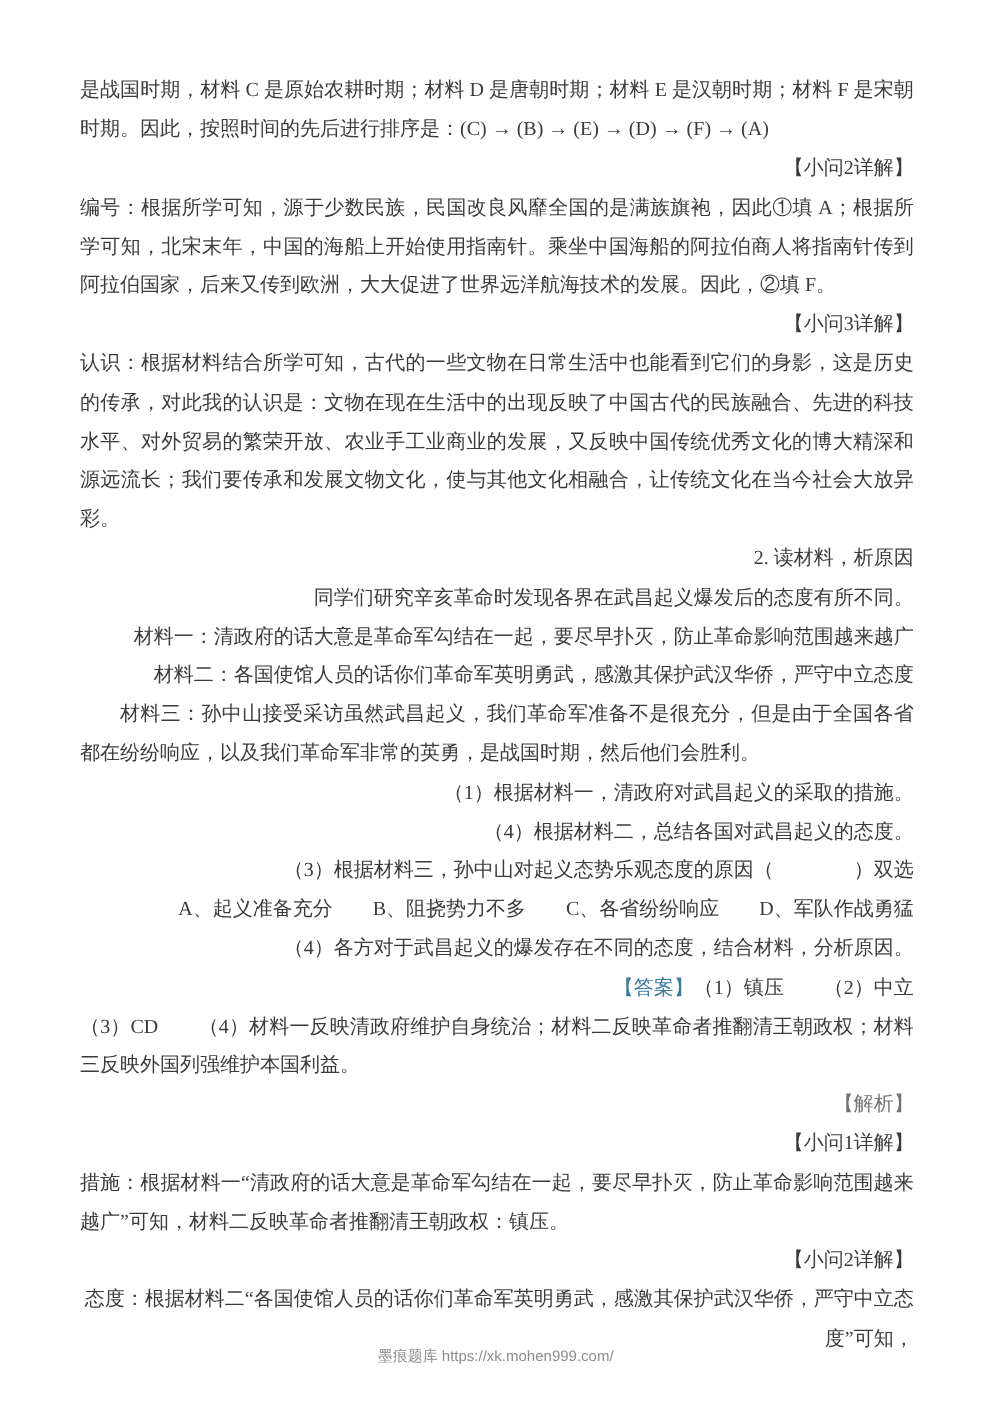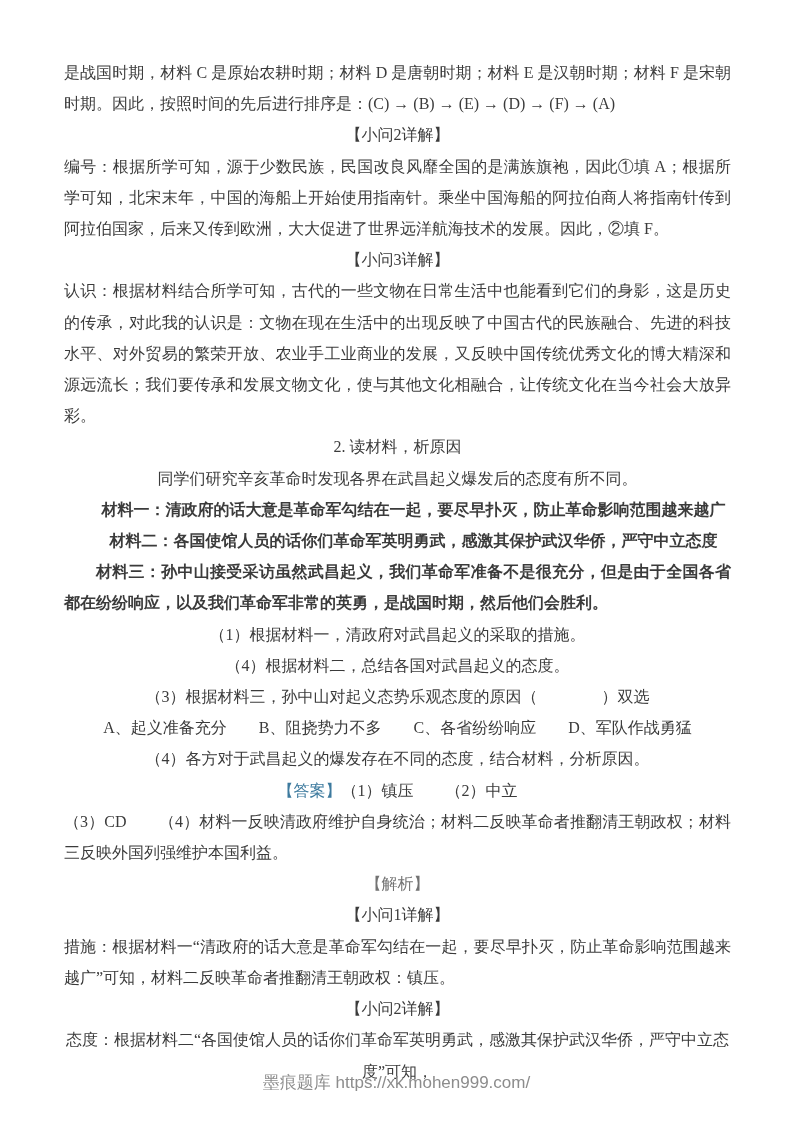--- a/index.html
+++ b/index.html
@@ -22,32 +22,32 @@
     left: 64px;
     width: 667px;
     color: #3b3b3b;
     font-size: 16px;
     line-height: 31.2px;
   }
   .content p {
     text-align: justify;
     text-justify: inter-ideograph;
   }
-  .content p.short { text-align: center; }
-  .content p.indent { text-indent: 2em; font-weight: bold; }
+  .content p.short { text-align: right; }
+  .content p.indent { text-indent: 2em; }
   .blue { color: #737373; }
   .answer-label { color: #3d7a9e; }
   .footer {
     position: absolute;
     left: 0;
     right: 0;
     bottom: 28px;
     text-align: center;
     color: #8c8c8c;
-    font-size: 17px;
+    font-size: 12px;
     font-family: "Liberation Sans", "DejaVu Sans", sans-serif;
   }
 </style>
 </head>
 <body>
 
 <div class="page">
   <div class="content">
 
     <p>是战国时期，材料 C 是原始农耕时期；材料 D 是唐朝时期；材料 E 是汉朝时期；材料 F 是宋朝时期。因此，按照时间的先后进行排序是：(C) → (B) → (E) → (D) → (F) → (A)</p>

